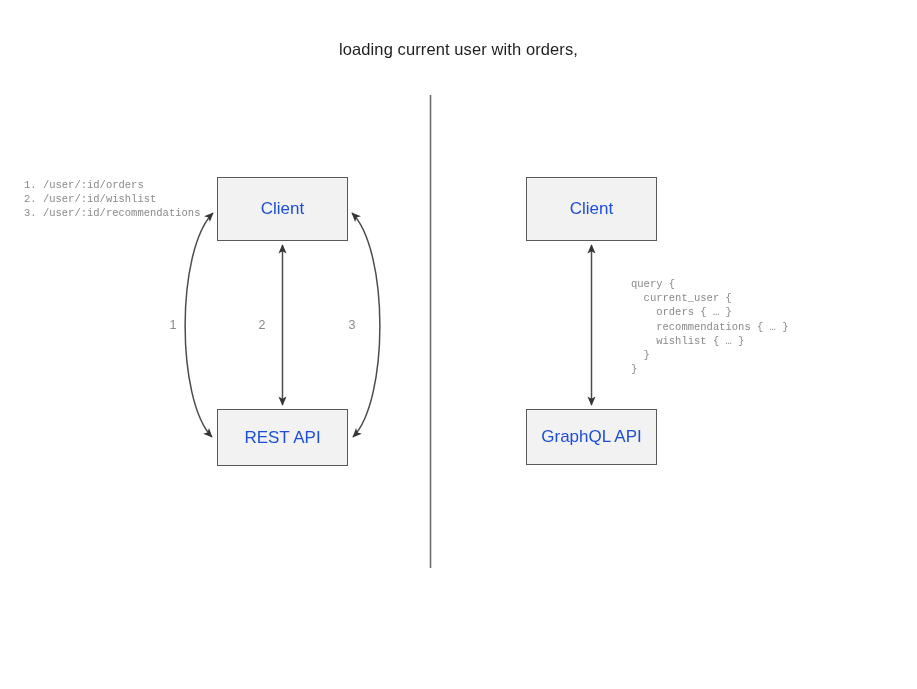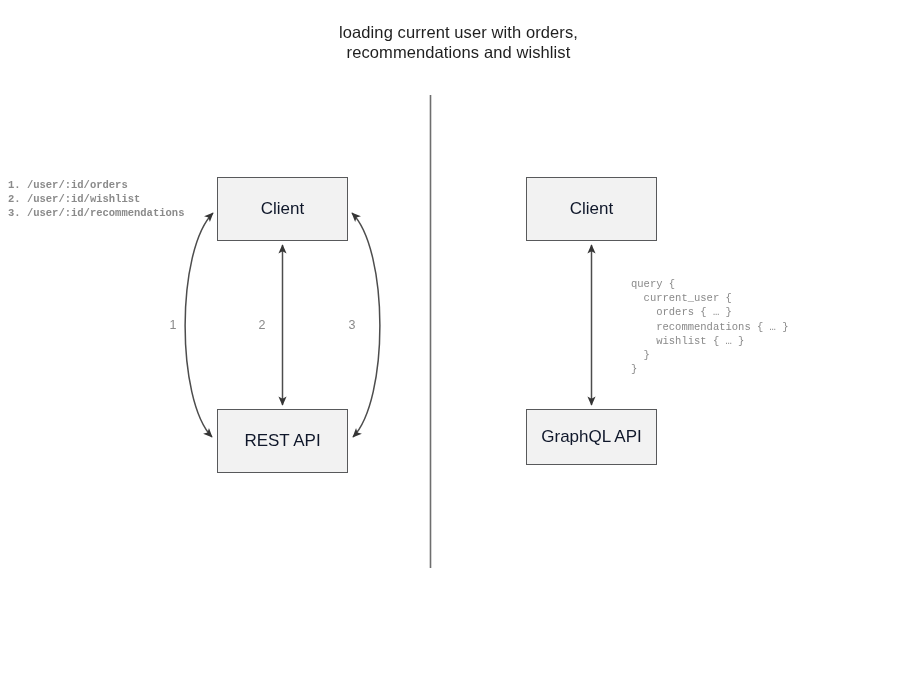--- a/index.html
+++ b/index.html
@@ -30,48 +30,48 @@
     left: 0;
     top: 22px;
     width: 917px;
     text-align: center;
     font-size: 16.5px;
     line-height: 20px;
     color: #1f1f1f;
     font-family: "Liberation Sans", sans-serif;
     letter-spacing: 0.1px;
   }
-  #title .line { display: block; }
+  #title .line { display: block; margin-top: 17px; }
 
   
   .node {
     box-sizing: border-box;
     background: #f2f2f2;
     border: 1.4px solid #58595b;
     display: flex;
     align-items: center;
     justify-content: center;
     font-size: 17px;
-    color: #0f172a;
+    color: #1d4ed8;
     font-family: "Liberation Sans", sans-serif;
   }
   #node-client-rest { left: 217px; top: 177px; width: 131px; height: 64px; }
-  #node-rest-api    { left: 217px; top: 409px; width: 131px; height: 64px; }
+  #node-rest-api    { left: 217px; top: 409px; width: 131px; height: 57px; }
   #node-client-gql  { left: 526px; top: 177px; width: 131px; height: 64px; }
   #node-graphql-api { left: 526px; top: 409px; width: 131px; height: 56px; }
 
   
   .code {
     font-family: "Liberation Mono", "DejaVu Sans Mono", monospace;
     font-size: 10.5px;
     line-height: 14.2px;
     color: #8a8a8a;
     white-space: pre;
   }
-  #rest-endpoints { left: 8px;   top: 178px; font-weight: bold; }
+  #rest-endpoints { left: 24px;   top: 178px; }
   #gql-query      { left: 631px; top: 277px; }
 
   
   .edge-label {
     font-size: 12.5px;
     color: #8a8a8a;
     font-family: "Liberation Sans", sans-serif;
     width: 16px;
     text-align: center;
   }
@@ -95,21 +95,20 @@
 
   <path d="M 282.5 245 L 282.5 405" fill="none" stroke="#4d4d4d" stroke-width="1.5" marker-start="url(#arrowEnd)" marker-end="url(#arrowEnd)"></path>
 
   <path d="M 352 213 C 389 250, 389 400, 353 437" fill="none" stroke="#4d4d4d" stroke-width="1.5" marker-start="url(#arrowEnd)" marker-end="url(#arrowEnd)"></path>
 
   <path d="M 591.5 245 L 591.5 405" fill="none" stroke="#4d4d4d" stroke-width="1.5" marker-start="url(#arrowEnd)" marker-end="url(#arrowEnd)"></path>
 </svg>
 
 <div class="abs" id="title">
   <span class="line">loading current user with orders,</span>
-  <span class="line">recommendations and wishlist</span>
 </div>
 
 <div class="abs node" id="node-client-rest">Client</div>
 
 <div class="abs node" id="node-rest-api">REST API</div>
 
 <div class="abs code" id="rest-endpoints">1. /user/:id/orders
 2. /user/:id/wishlist
 3. /user/:id/recommendations</div>
 

